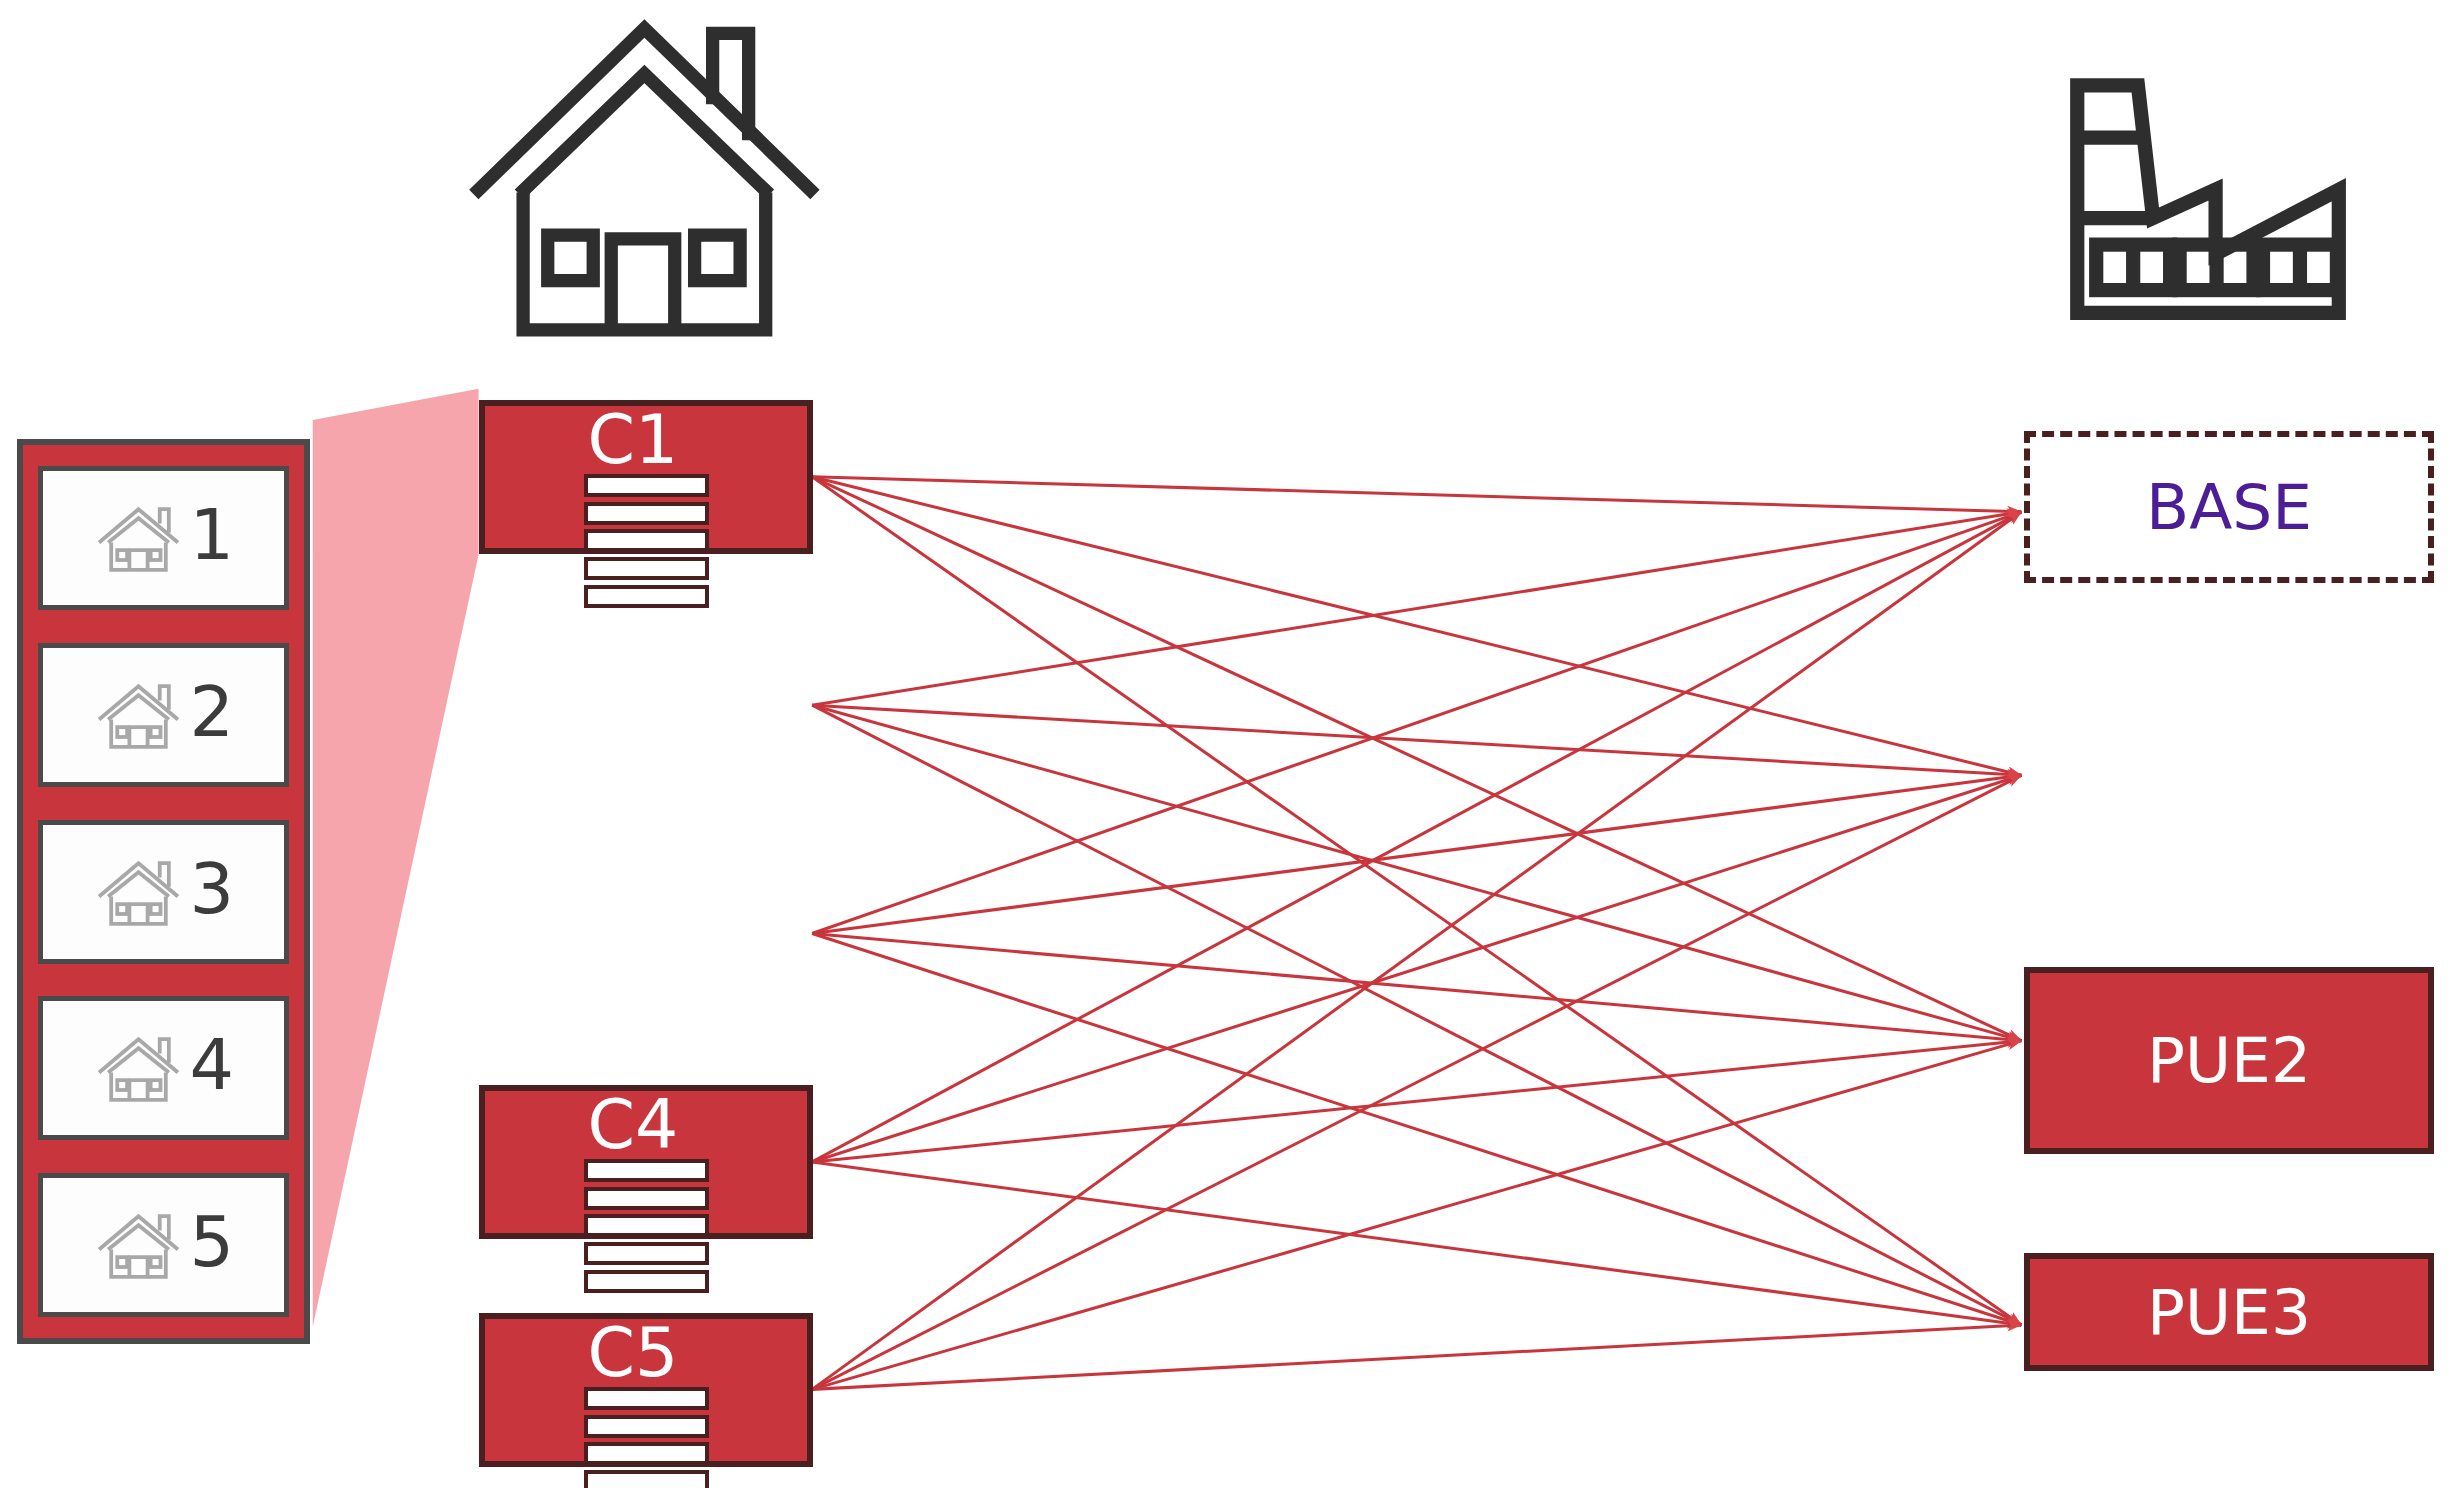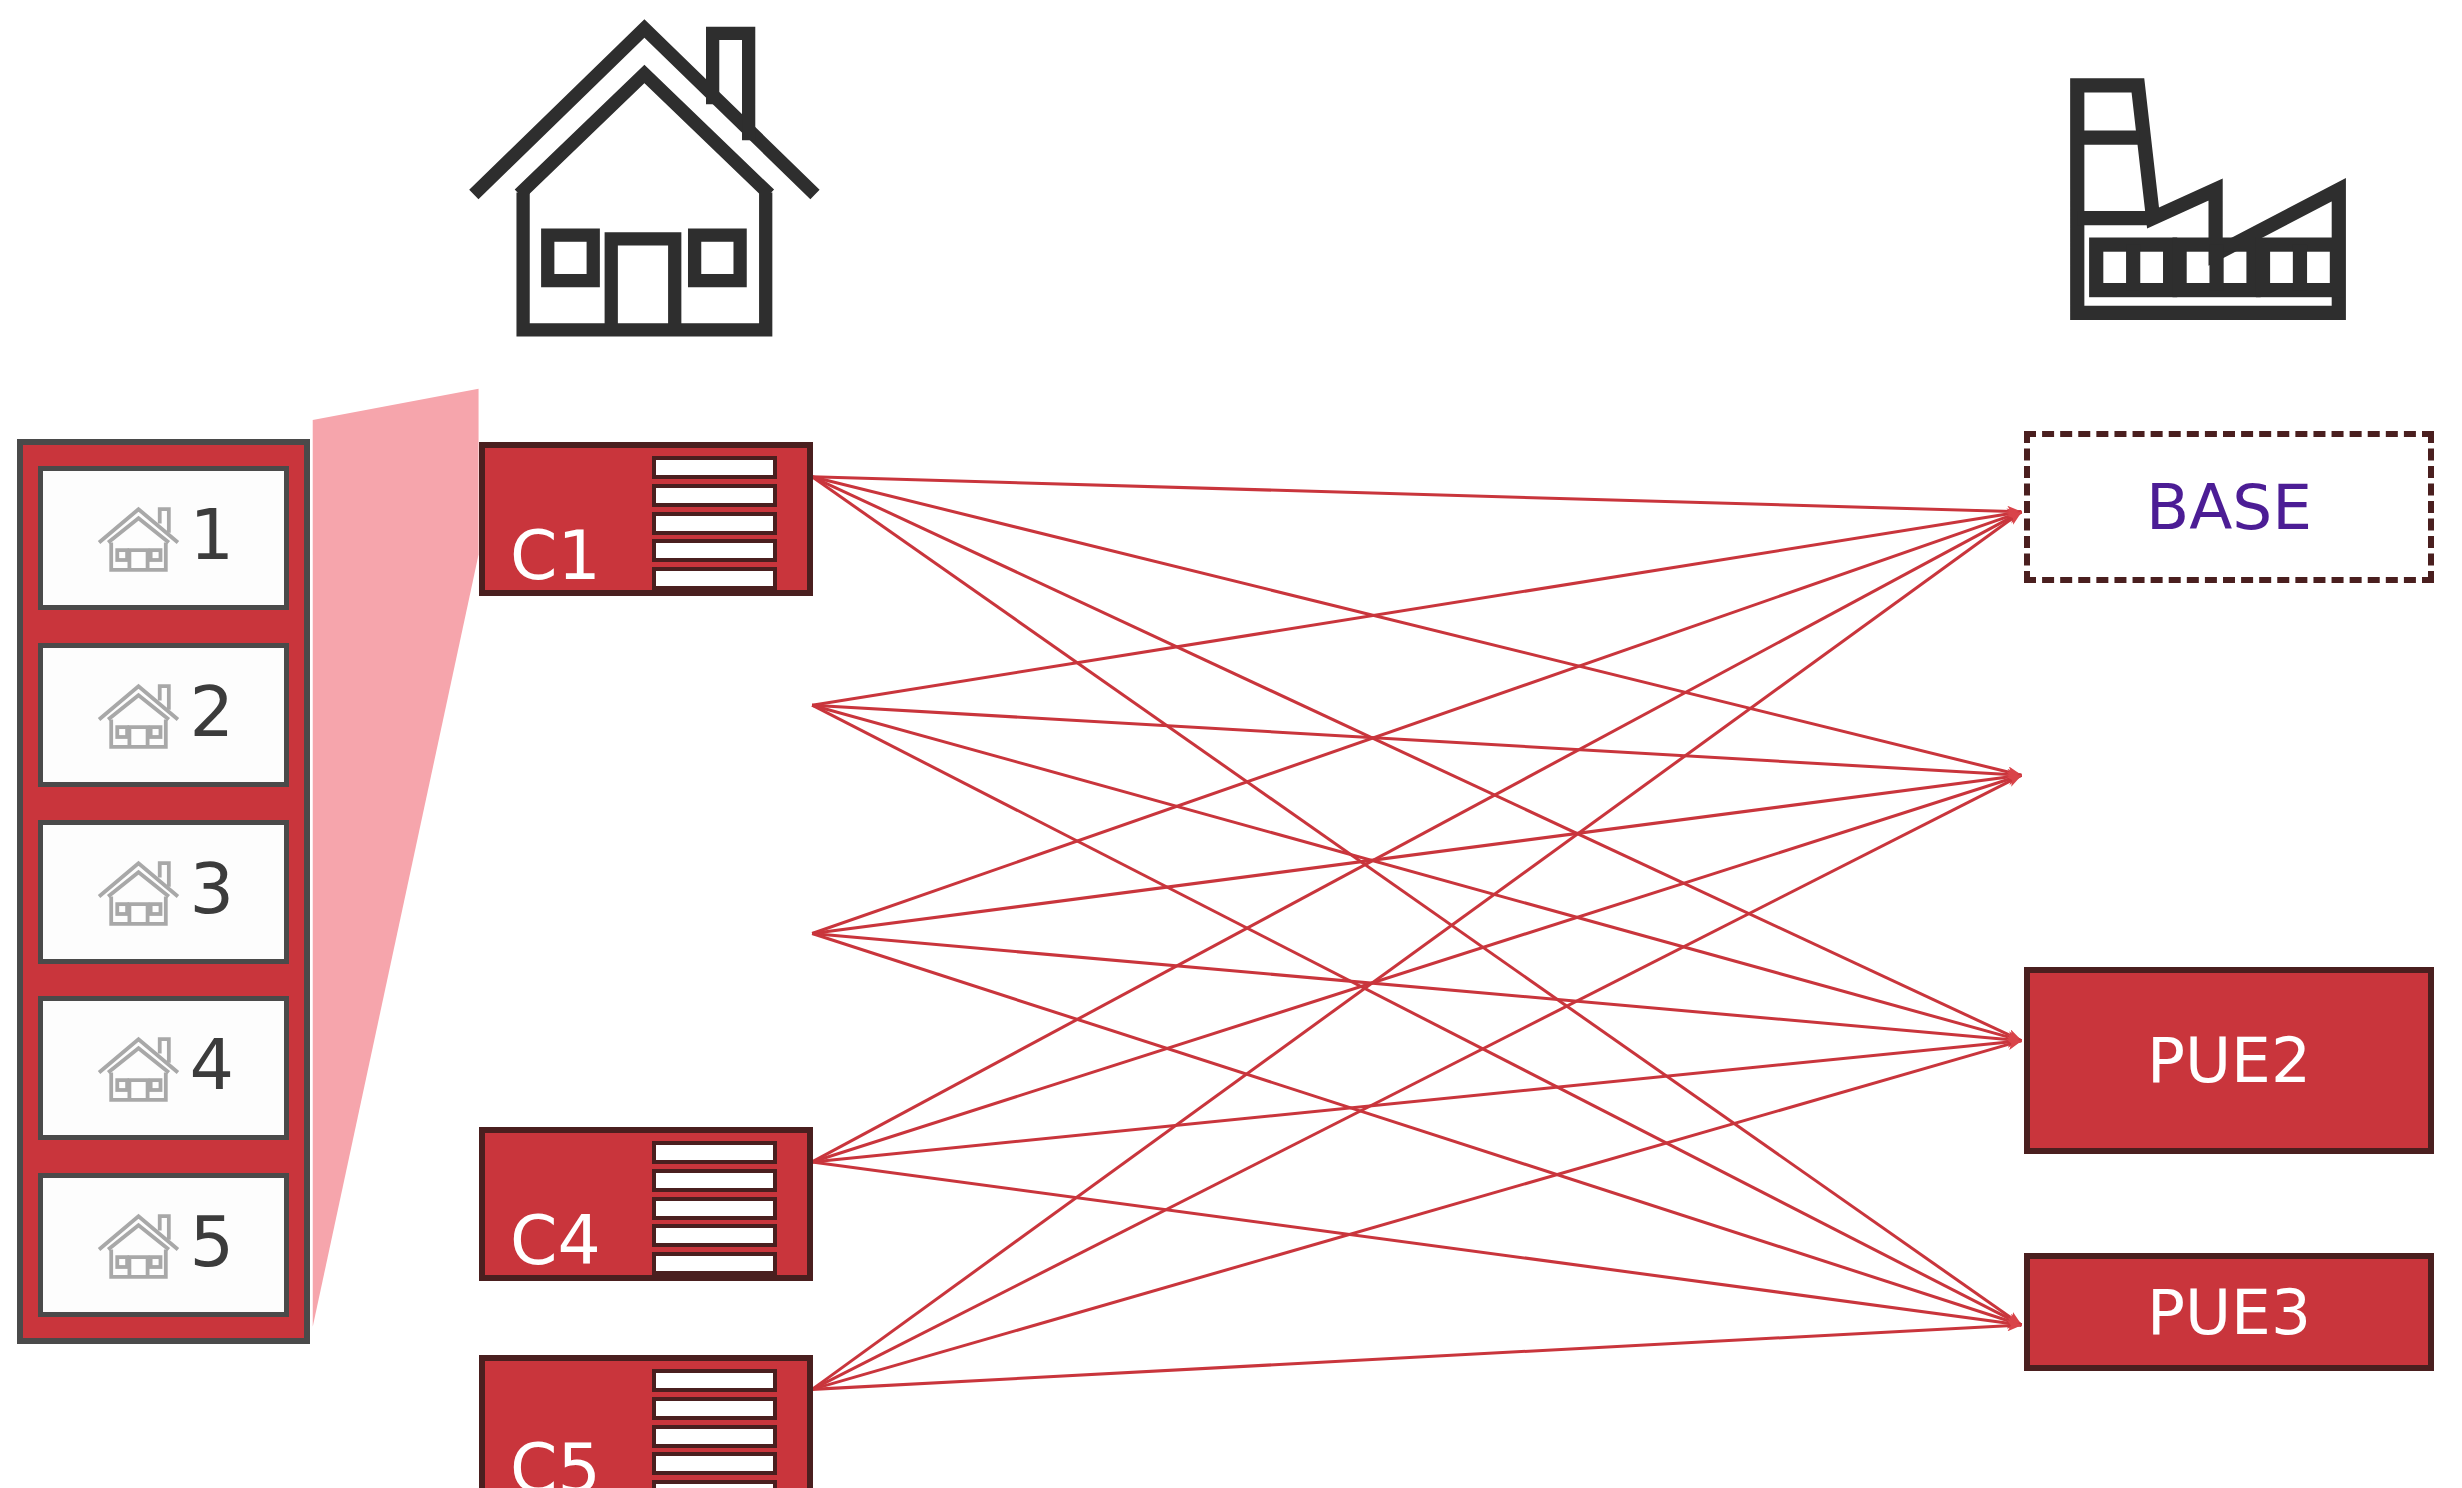--- a/index.html
+++ b/index.html
@@ -75,23 +75,22 @@
   .cnode {
     position: absolute;
     left: 479px;
     width: 334px;
     height: 154px;
     background: #C9353C;
     border: 6.6px solid #4A1F1F;
     box-sizing: border-box;
     z-index: 4;
     display: flex;
-    flex-direction: row;
-    align-items: flex-end;
-    margin-top: 42px;
+    flex-direction: column;
+    align-items: center;
   }
   .cnode .clabel {
     color: #FFFFFF;
     font-size: 68px;
     line-height: 1;
     font-family: "DejaVu Sans", sans-serif;
     margin-left: 25px;
     width: 142px;
     flex: 0 0 auto;
   }

